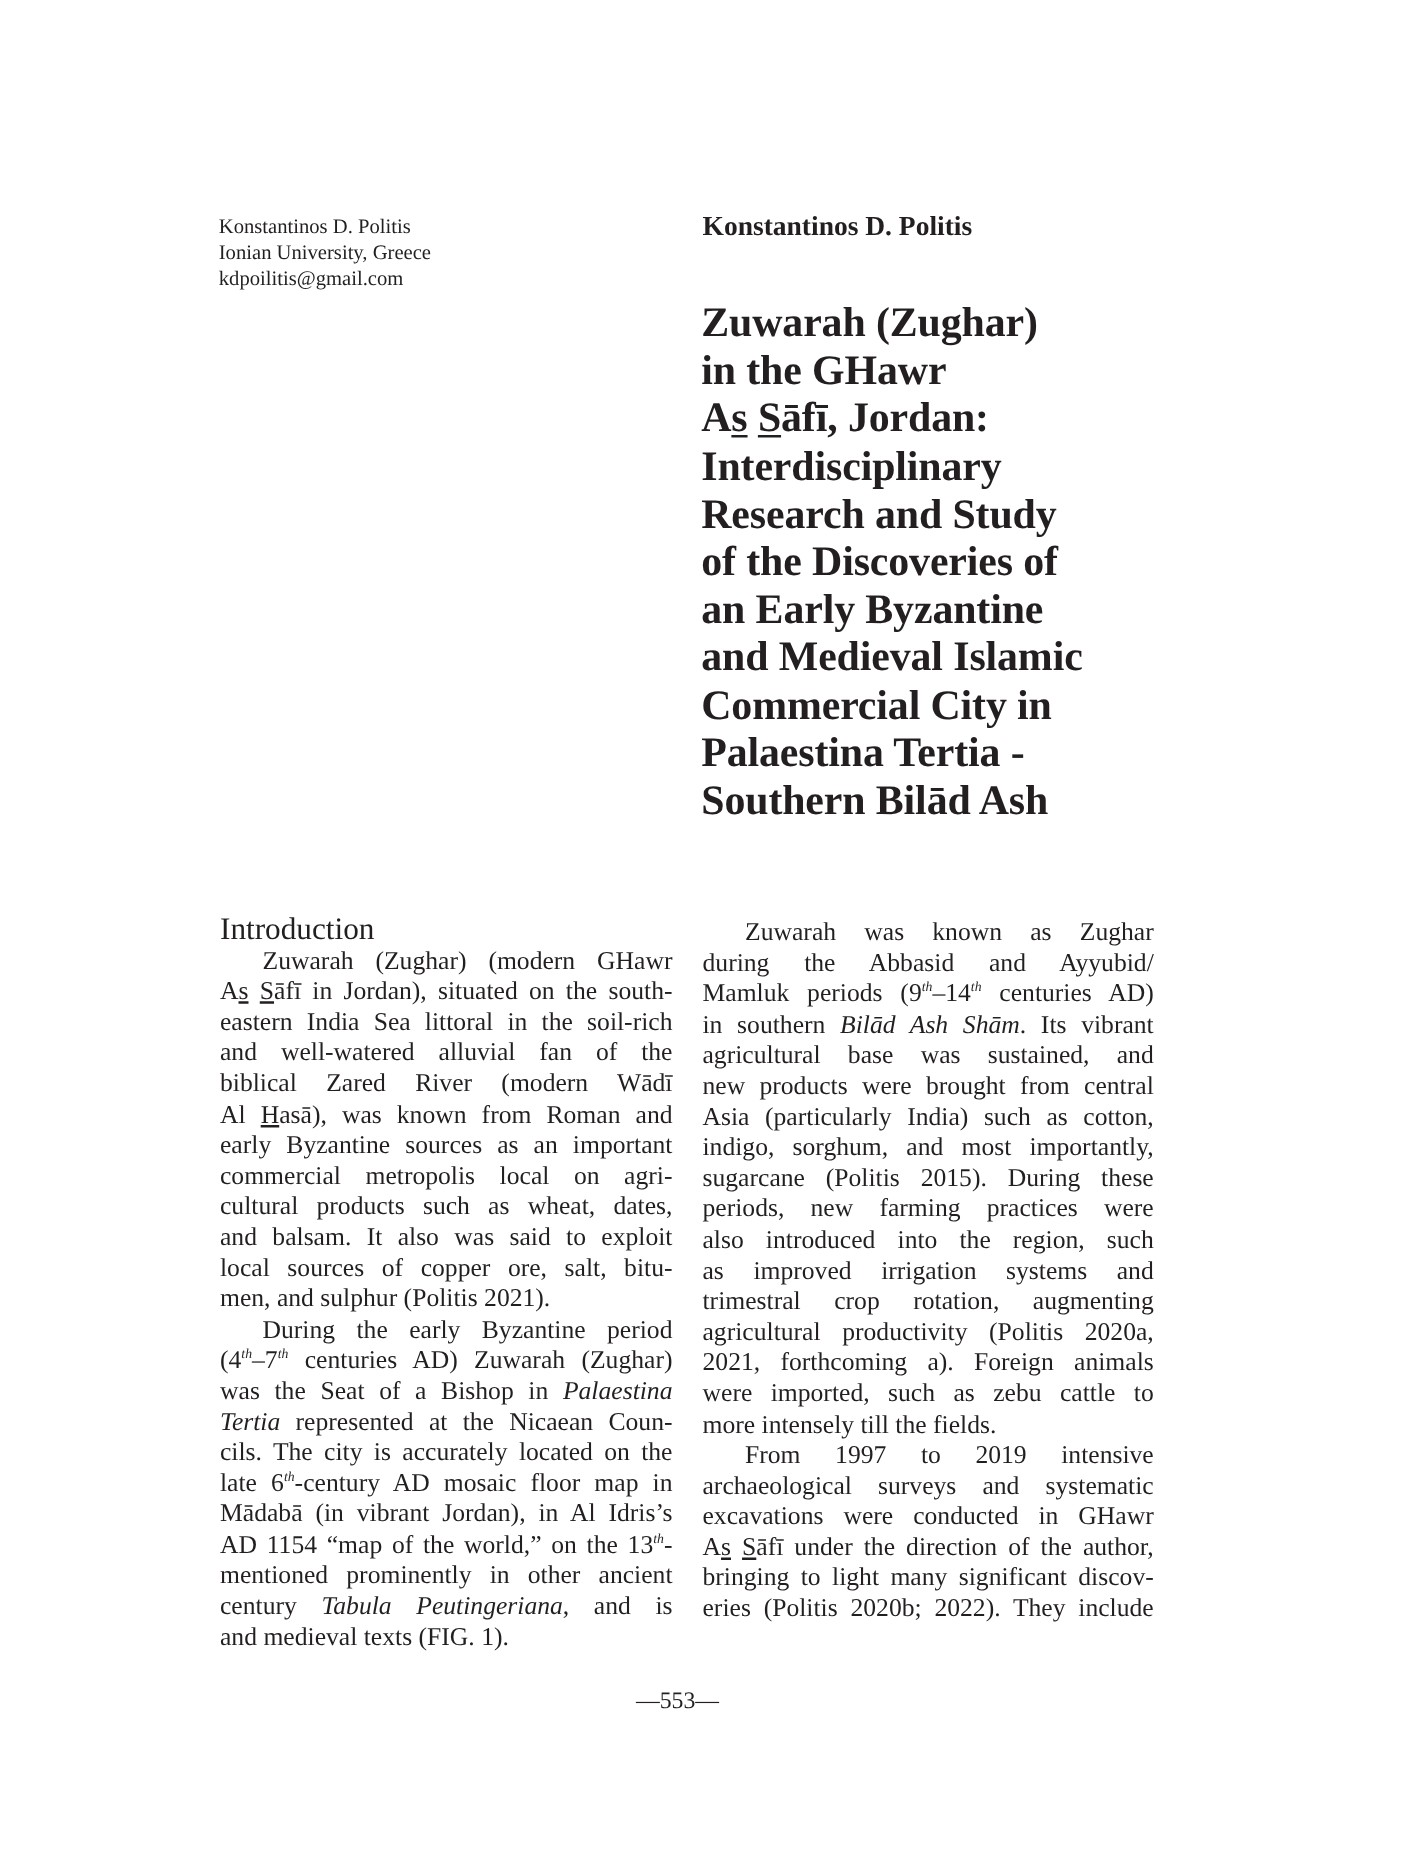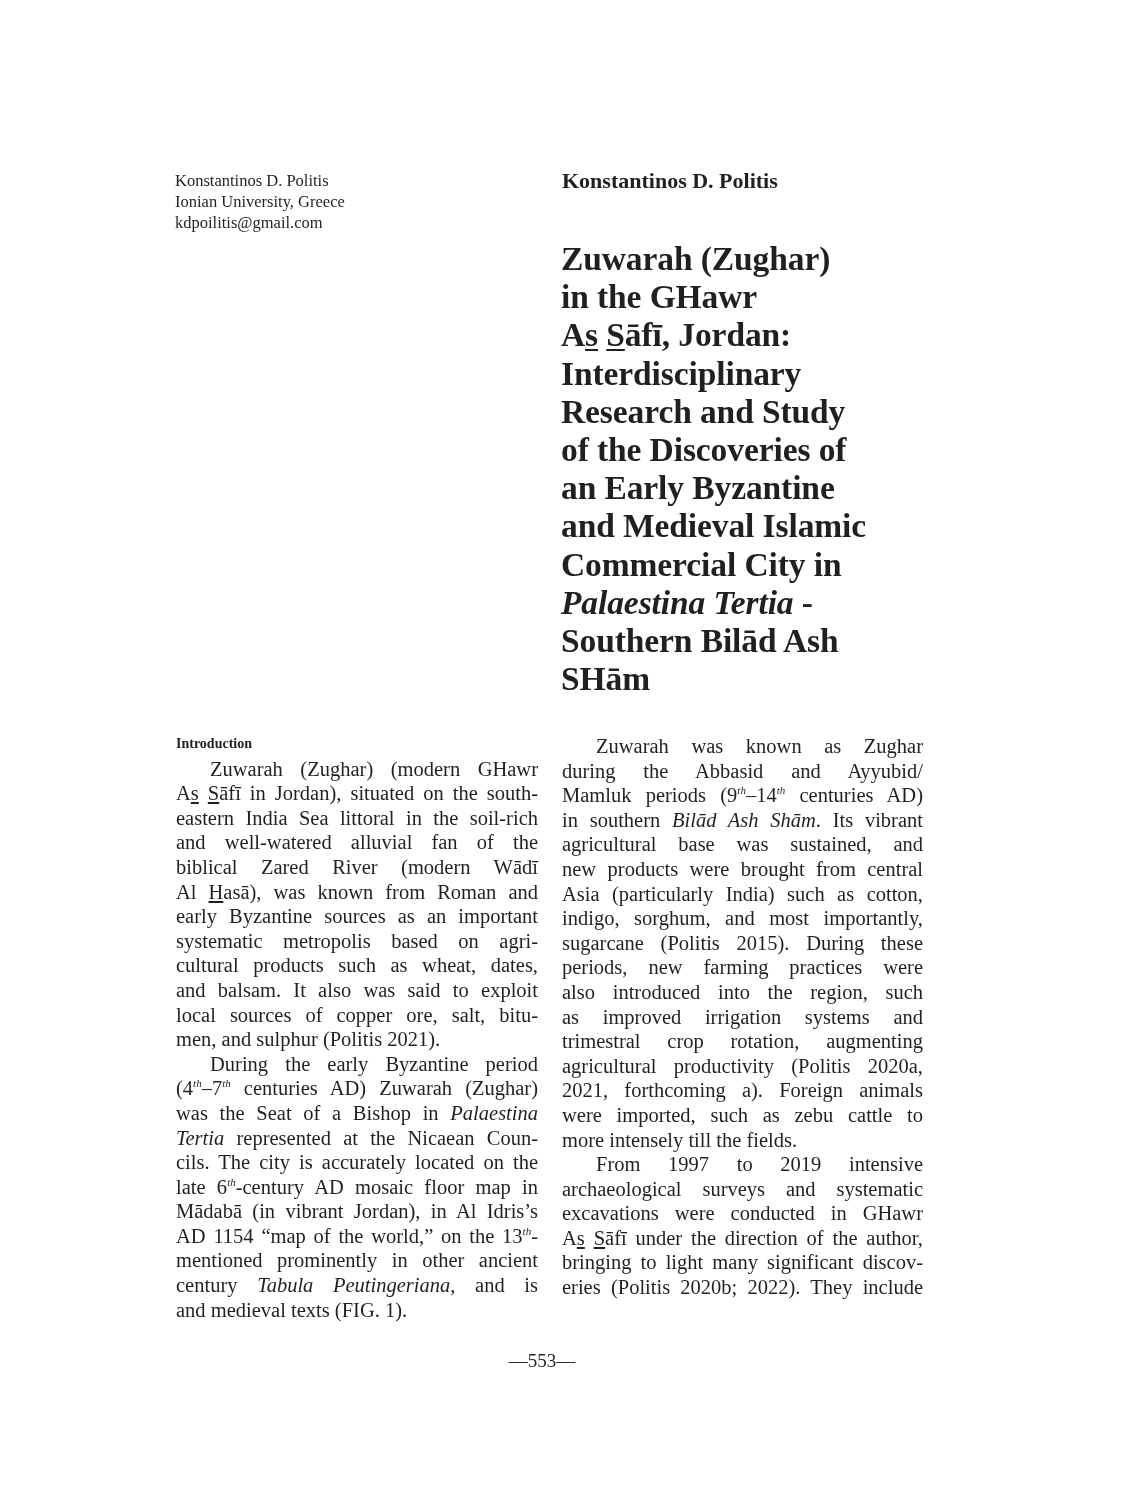--- a/index.html
+++ b/index.html
@@ -5,30 +5,30 @@
   html, body { margin: 0; padding: 0; background: #ffffff; }
   body { width: 1126px; height: 1500px; position: relative; overflow: hidden; color: #231f20; }
 
   #affil { position: absolute; left: 175px; top: 170px; font-family: "Liberation Serif", serif; font-size: 16.5px; line-height: 21px; color: #231f20; }
   #affil div { white-space: nowrap; }
 
   #author-head { position: absolute; left: 562px; top: 168px; font-family: "Liberation Serif", serif; font-weight: bold; font-size: 22px; line-height: 26px; }
 
   #title { position: absolute; left: 561px; top: 240px; font-family: "Liberation Serif", serif; font-weight: bold; font-size: 33.5px; line-height: 38.2px; letter-spacing: -0.1px; }
   #title div { white-space: nowrap; }
-  #title .it { font-style: italic; }
+  #title .it { }
   .ul { text-decoration: underline; text-decoration-thickness: 2px; text-underline-offset: 3px; }
 
   .col { position: absolute; font-family: "Liberation Serif", serif; font-size: 20.5px; line-height: 24.6px; color: #231f20; }
   #col-left { left: 176px; top: 732px; width: 362px; }
   #col-right { left: 562px; top: 734px; width: 361px; }
   .col .line { display: block; text-align: justify; text-align-last: justify; white-space: nowrap; height: 24.6px; overflow: visible; }
   .col .line.last { text-align-last: left; }
   .col .indent { padding-left: 34px; }
-  .col .heading { font-weight: bold; font-size: 14px; text-align-last: left; }
+  .col .heading { font-weight: normal; font-size: 25px; text-align-last: left; }
   .col i { font-style: italic; }
   .col sup { font-size: 11px; vertical-align: 8px; line-height: 0; font-style: italic; }
   .col .u { text-decoration: underline; text-underline-offset: 2px; }
 
   #page-number { position: absolute; left: 0; width: 1084px; top: 1350px; text-align: center; font-family: "Liberation Serif", serif; font-size: 19px; }
 </style>
 </head>
 <body>
 
 <div id="affil">
@@ -44,33 +44,32 @@
   <div>in the GHawr</div>
   <div><span>A</span><span class="ul">s</span><span> </span><span class="ul">S</span><span>āfī, Jordan:</span></div>
   <div>Interdisciplinary</div>
   <div>Research and Study</div>
   <div>of the Discoveries of</div>
   <div>an Early Byzantine</div>
   <div>and Medieval Islamic</div>
   <div>Commercial City in</div>
   <div><span class="it">Palaestina Tertia</span><span> -</span></div>
   <div>Southern Bilād Ash</div>
-  <div>SHām</div>
 </div>
 
 <div id="col-left" class="col">
   <span class="line heading">Introduction</span>
   <span class="line indent">Zuwarah (Zughar) (modern GHawr</span>
   <span class="line"><span>A</span><span class="u">s</span><span> </span><span class="u">S</span><span>āfī in Jordan), situated on the south-</span></span>
   <span class="line">eastern India Sea littoral in the soil-rich</span>
   <span class="line">and well-watered alluvial fan of the</span>
   <span class="line">biblical Zared River (modern Wādī</span>
   <span class="line"><span>Al </span><span class="u">H</span><span>asā), was known from Roman and</span></span>
   <span class="line">early Byzantine sources as an important</span>
-  <span class="line">systematic metropolis based on agri-</span>
+  <span class="line">commercial metropolis local on agri-</span>
   <span class="line">cultural products such as wheat, dates,</span>
   <span class="line">and balsam. It also was said to exploit</span>
   <span class="line">local sources of copper ore, salt, bitu-</span>
   <span class="line last">men, and sulphur (Politis 2021).</span>
 
   <span class="line indent">During the early Byzantine period</span>
   <span class="line"><span>(4</span><sup>th</sup><span>–7</span><sup>th</sup><span> centuries AD) Zuwarah (Zughar)</span></span>
   <span class="line"><span>was the Seat of a Bishop in </span><i>Palaestina</i></span>
   <span class="line"><i>Tertia</i><span> represented at the Nicaean Coun-</span></span>
   <span class="line">cils. The city is accurately located on the</span>

